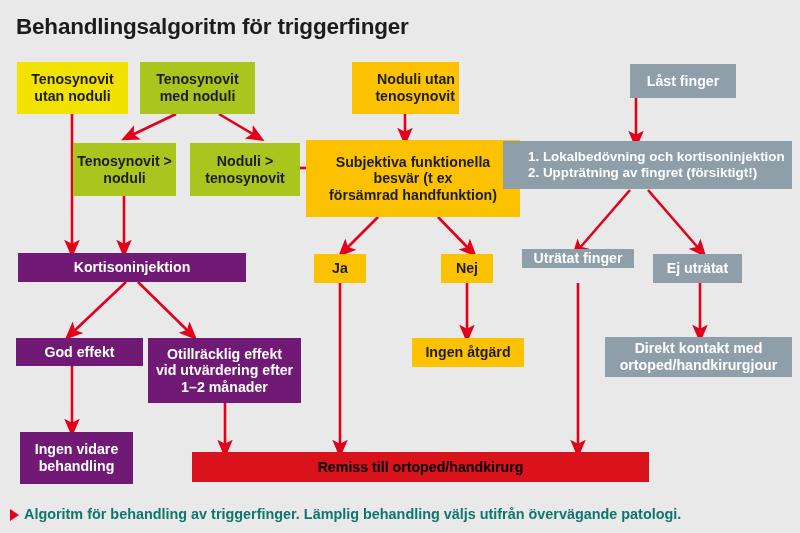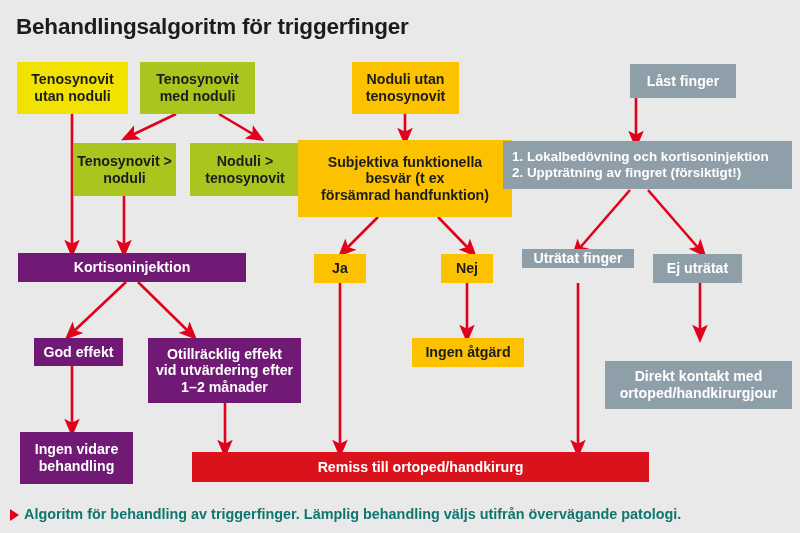--- a/index.html
+++ b/index.html
@@ -64,22 +64,22 @@
     font-weight: bold;
     padding: 2px 4px;
     z-index: 3;
   }
   .node .lbl { display: block; width: 100%; white-space: pre-line; }
   .n-yellow  { background: #f2e200; color: #1c1c1c; }
   .n-green   { background: #aac51e; color: #1c1c1c; }
   .n-amber   { background: #fcc200; color: #1c1c1c; }
   .n-teal    { background: #701a75; color: #ffffff; }
   .n-gray    { background: #8f9faa; color: #ffffff; }
-  .n-red     { background: #d9121c; color: #ffffff; }
-  .n-gray.left-align { justify-content: flex-start; text-align: left; padding-left: 9px; }
+  .n-red     { background: #d9121c; color: #000000; }
+  .n-gray.left-align { justify-content: flex-start; text-align: left; padding-left: 25px; }
   .n-gray.left-align .lbl { text-align: left; }
   svg#wires {
     position: absolute;
     left: 0; top: 0;
     width: 800px; height: 533px;
     z-index: 1;
     pointer-events: none;
   }
 </style>
 </head>
@@ -140,40 +140,40 @@
   <div class="node n-yellow" style="left:17px; top:62px; width:111px; height:52px;">
     <span class="lbl">Tenosynovit
 utan noduli</span>
   </div>
 
   <div class="node n-green" style="left:140px; top:62px; width:115px; height:52px;">
     <span class="lbl">Tenosynovit
 med noduli</span>
   </div>
 
-  <div class="node n-amber" style="left:352px; top:62px; width:107px; height:52px;">
+  <div class="node n-amber" style="left:352px; top:62px; width:107px; height:52px;text-align:right;">
     <span class="lbl">Noduli utan
 tenosynovit</span>
   </div>
 
   <div class="node n-gray" style="left:583px; top:64px; width:106px; height:34px;margin-left:47px;">
     <span class="lbl">Låst finger</span>
   </div>
 
   <div class="node n-green" style="left:73px; top:143px; width:103px; height:53px;">
     <span class="lbl">Tenosynovit &gt;
 noduli</span>
   </div>
 
   <div class="node n-green" style="left:190px; top:143px; width:110px; height:53px;">
     <span class="lbl">Noduli &gt;
 tenosynovit</span>
   </div>
 
-  <div class="node n-amber" style="left:298px; top:140px; width:214px; height:77px;">
+  <div class="node n-amber" style="left:306px; top:140px; width:214px; height:77px;">
     <span class="lbl">Subjektiva funktionella
 besvär (t ex
 försämrad handfunktion)</span>
   </div>
 
   <div class="node n-gray left-align" style="left:503px; top:141px; width:289px; height:48px; font-size:13.4px;">
     <span class="lbl">1. Lokalbedövning och kortisoninjektion
 2. Uppträtning av fingret (försiktigt!)</span>
   </div>
 
@@ -190,35 +190,35 @@
   </div>
 
   <div class="node n-gray" style="left:522px; top:249px; width:112px; height:19px;">
     <span class="lbl">Uträtat finger</span>
   </div>
 
   <div class="node n-gray" style="left:653px; top:254px; width:89px; height:29px;">
     <span class="lbl">Ej uträtat</span>
   </div>
 
-  <div class="node n-teal" style="left:34px; top:338px; width:89px; height:28px;">
+  <div class="node n-teal" style="left:16px; top:338px; width:127px; height:28px;">
     <span class="lbl">God effekt</span>
   </div>
 
   <div class="node n-teal" style="left:148px; top:338px; width:153px; height:65px;">
     <span class="lbl">Otillräcklig effekt
 vid utvärdering efter
 1–2 månader</span>
   </div>
 
   <div class="node n-amber" style="left:412px; top:338px; width:112px; height:29px;">
     <span class="lbl">Ingen åtgärd</span>
   </div>
 
-  <div class="node n-gray" style="left:605px; top:337px; width:187px; height:48px;margin-top:24px;">
+  <div class="node n-gray" style="left:605px; top:337px; width:187px; height:40px;">
     <span class="lbl">Direkt kontakt med
 ortoped/handkirurgjour</span>
   </div>
 
   <div class="node n-teal" style="left:20px; top:432px; width:113px; height:52px;">
     <span class="lbl">Ingen vidare
 behandling</span>
   </div>
 
   <div class="node n-red" style="left:192px; top:452px; width:457px; height:30px;">

